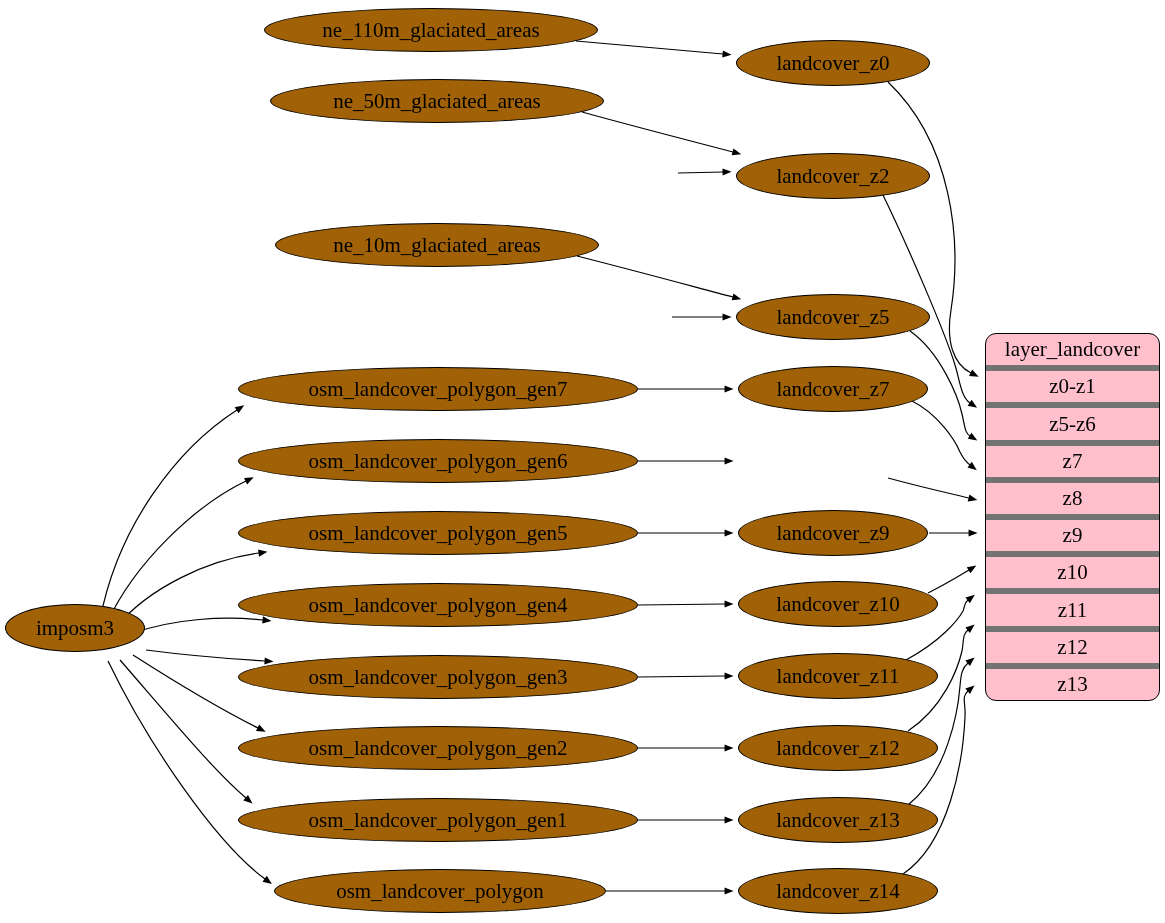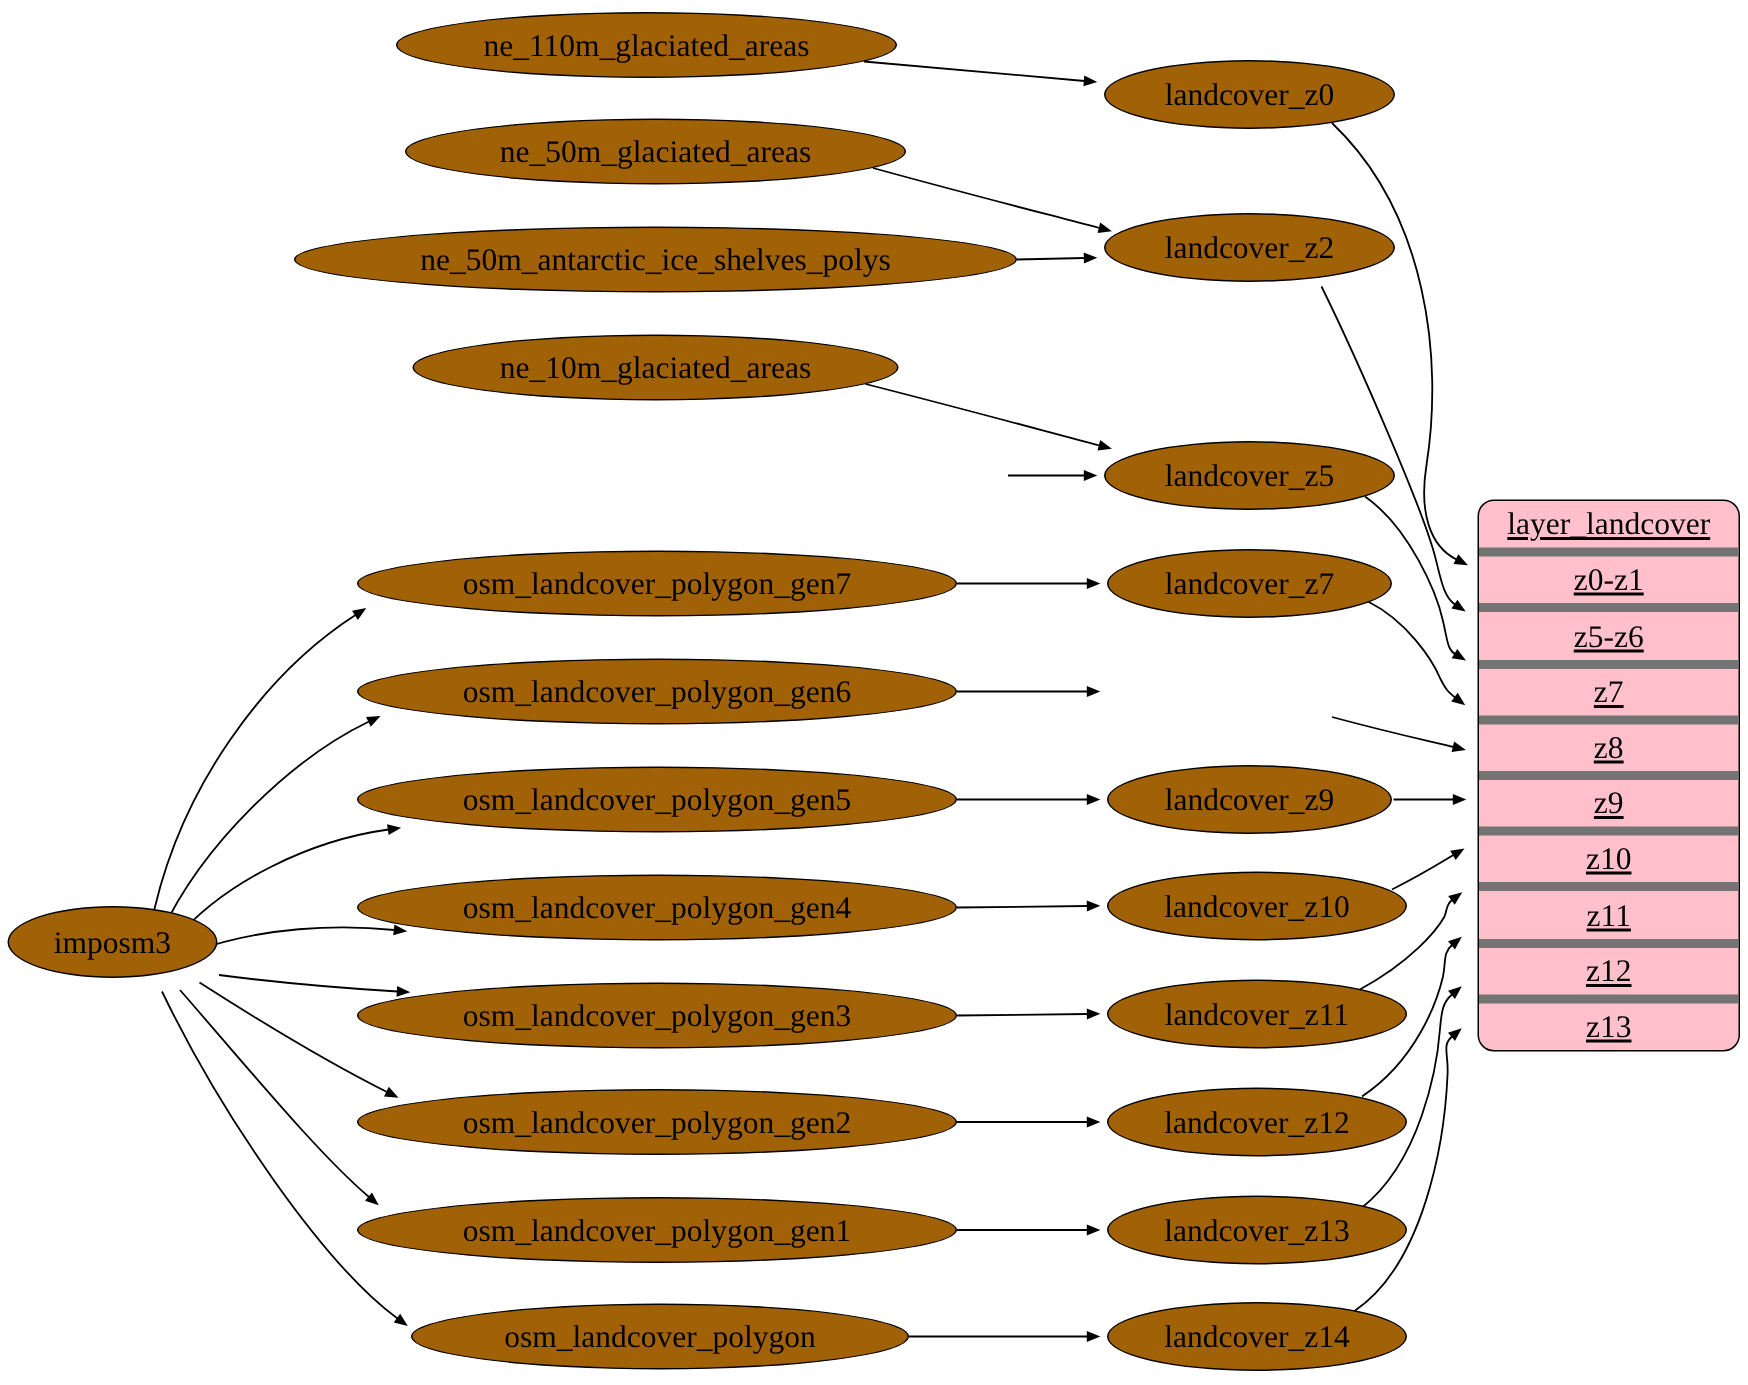--- a/index.html
+++ b/index.html
@@ -14,21 +14,21 @@
     position:absolute; z-index:1; box-sizing:border-box;
     border:1.3px solid #000; border-radius:50%; background:#a16207;
     display:flex; align-items:center; justify-content:center;
     font-size:21px; line-height:1; white-space:nowrap;
   }
   .record {
     position:absolute; z-index:1; box-sizing:border-box;
     left:985px; top:333px; width:175px; height:368px;
     background:#ffc0cb; border:1.3px solid #000; border-radius:11px;
     display:flex; flex-direction:column; overflow:hidden;
-    font-size:21px; line-height:1;text-decoration:underline;
+    font-size:21px; line-height:1;
   }
   .record .row {
     flex:1; display:flex; align-items:center; justify-content:center;
     border-top:6px solid #737373;
   }
   .record .row:first-child { border-top:none; }
 </style>
 </head>
 <body>
 
@@ -75,34 +75,33 @@
     <path d="M 906,660 C 941,641 958,620 963,611 C 965,606 964,603 968,600" marker-end="url(#arw)"></path>
     <path d="M 908,731 C 944,707 958,668 962,651 C 964,641 962,635 968,630" marker-end="url(#arw)"></path>
     <path d="M 908,805 C 947,774 958,712 960,686 C 961,674 962,668 968,663" marker-end="url(#arw)"></path>
     <path d="M 903,874 C 949,843 963,762 965,717 C 966,703 961,697 968,691" marker-end="url(#arw)"></path>
   </svg>
 
   <div class="node" style="left:5px;top:604px;width:140px;height:48px">imposm3</div>
 
   <div class="node" style="left:264px;top:8px;width:334px;height:44px">ne_110m_glaciated_areas</div>
   <div class="node" style="left:270px;top:79px;width:334px;height:44px">ne_50m_glaciated_areas</div>
-  <div class="node" style="left:196px;top:151px;width:482px;height:44px">ne_50m_antarctic_ice_shelves_polys</div>
   <div class="node" style="left:275px;top:223px;width:324px;height:44px">ne_10m_glaciated_areas</div>
 
   <div class="node" style="left:238px;top:367px;width:400px;height:44px">osm_landcover_polygon_gen7</div>
   <div class="node" style="left:238px;top:439px;width:400px;height:44px">osm_landcover_polygon_gen6</div>
   <div class="node" style="left:238px;top:511px;width:400px;height:44px">osm_landcover_polygon_gen5</div>
   <div class="node" style="left:238px;top:583px;width:400px;height:44px">osm_landcover_polygon_gen4</div>
   <div class="node" style="left:238px;top:655px;width:400px;height:44px">osm_landcover_polygon_gen3</div>
   <div class="node" style="left:238px;top:726px;width:400px;height:44px">osm_landcover_polygon_gen2</div>
   <div class="node" style="left:238px;top:798px;width:400px;height:44px">osm_landcover_polygon_gen1</div>
   <div class="node" style="left:274px;top:869px;width:332px;height:44px">osm_landcover_polygon</div>
 
   <div class="node" style="left:736px;top:40px;width:194px;height:46px">landcover_z0</div>
-  <div class="node" style="left:736px;top:142px;width:194px;height:46px">landcover_z2</div>
+  <div class="node" style="left:736px;top:153px;width:194px;height:46px">landcover_z2</div>
   <div class="node" style="left:736px;top:294px;width:194px;height:46px">landcover_z5</div>
   <div class="node" style="left:738px;top:366px;width:190px;height:46px">landcover_z7</div>
   <div class="node" style="left:738px;top:510px;width:190px;height:46px">landcover_z9</div>
   <div class="node" style="left:738px;top:581px;width:200px;height:46px">landcover_z10</div>
   <div class="node" style="left:738px;top:653px;width:200px;height:46px">landcover_z11</div>
   <div class="node" style="left:738px;top:725px;width:200px;height:46px">landcover_z12</div>
   <div class="node" style="left:738px;top:797px;width:200px;height:46px">landcover_z13</div>
   <div class="node" style="left:738px;top:868px;width:200px;height:46px">landcover_z14</div>
 
   <div class="record">

